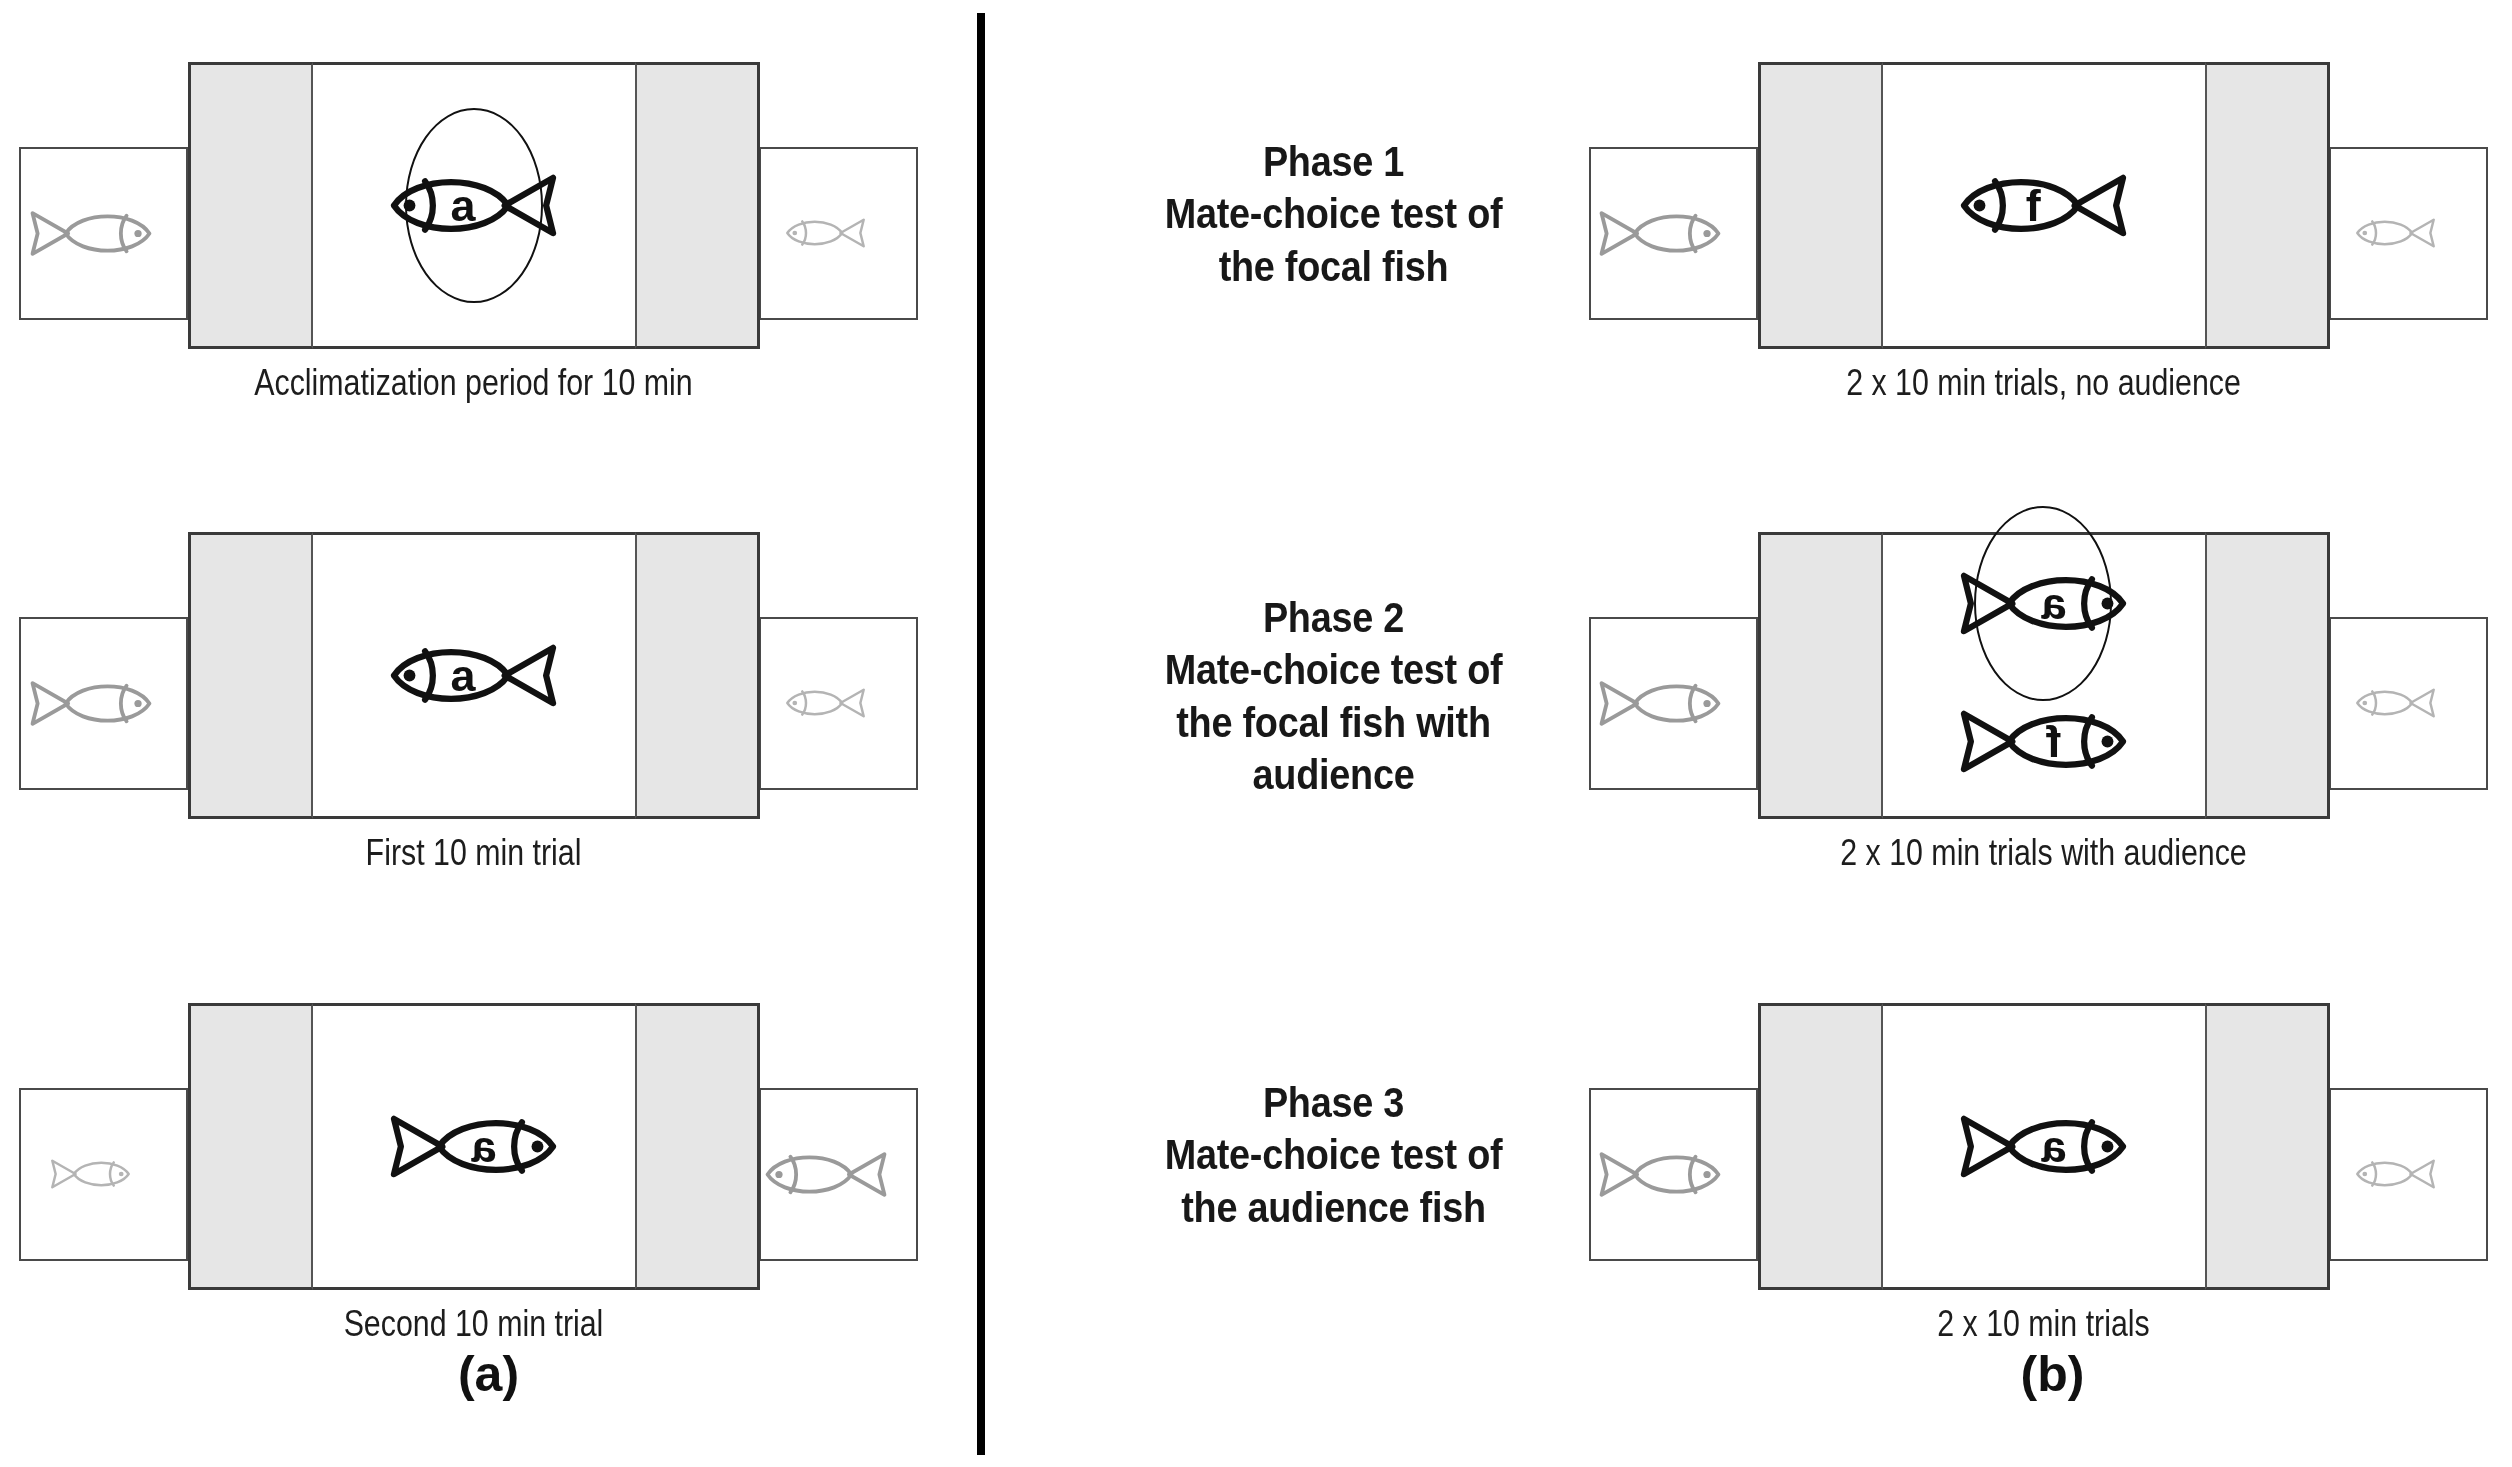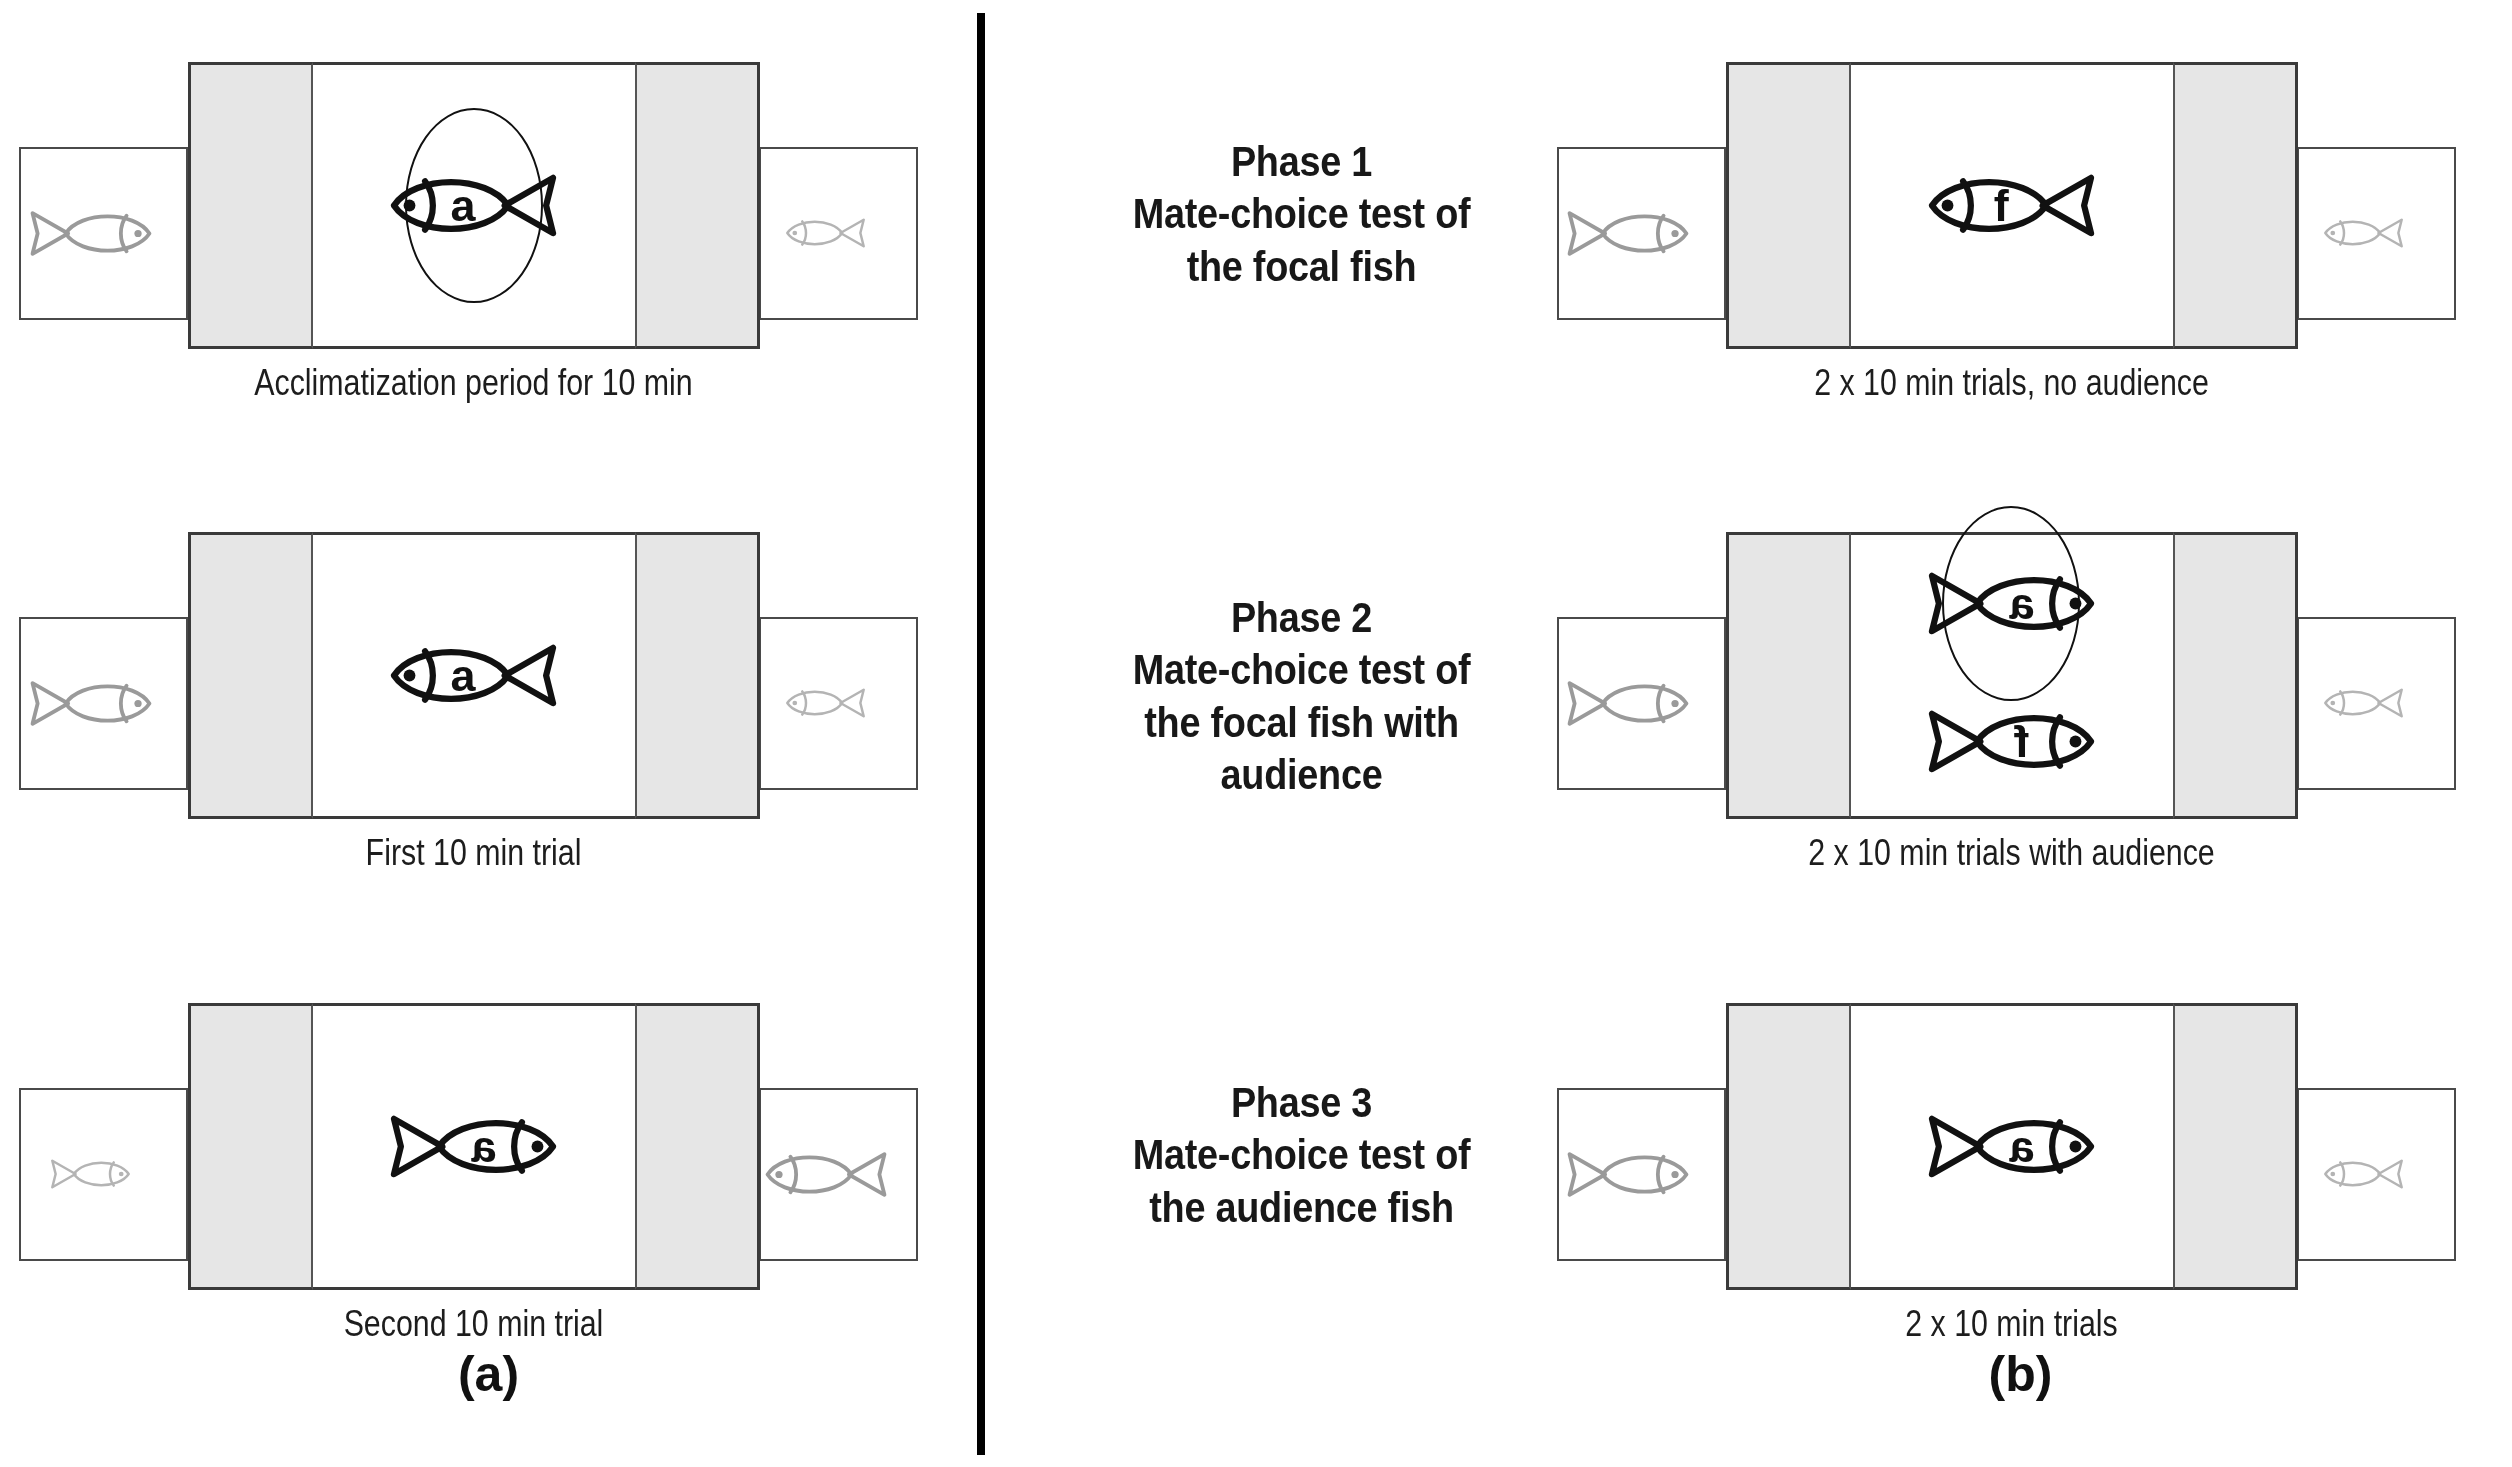--- a/index.html
+++ b/index.html
@@ -13,21 +13,21 @@
 
   
   .panel-divider{
     position:absolute;left:977px;top:12.5px;
     width:7.6px;height:1442px;background:#000000;
   }
 
   
   .panel{position:absolute;top:0;height:1468px;}
   #panel-a{left:0;width:977px;}
-  #panel-b{left:952px;width:1528px;}
+  #panel-b{left:984px;width:1528px;}
 
   
   .phase-label{
     position:absolute;left:0;width:699px;
     text-align:center;
     font-family:"Liberation Sans Narrow","Liberation Sans","DejaVu Sans Condensed",sans-serif;
     font-weight:bold;
     font-size:43px;line-height:1.22;
     letter-spacing:-0.3px;
     color:#181818;

